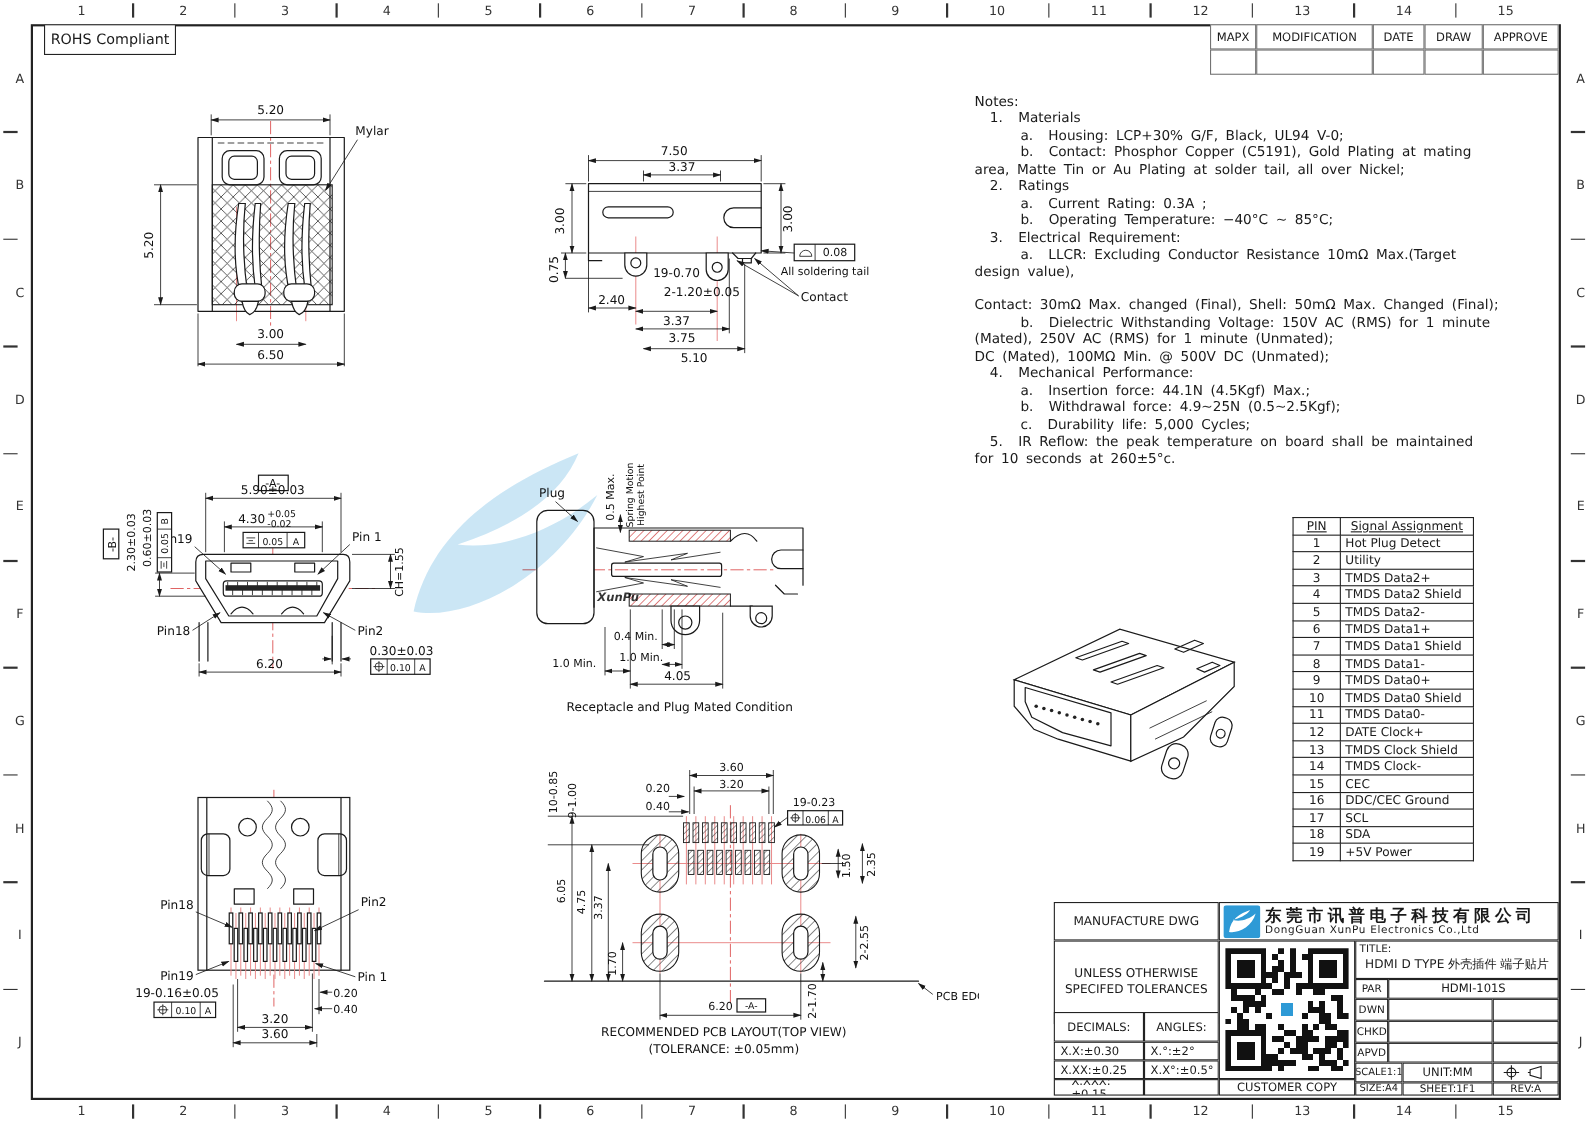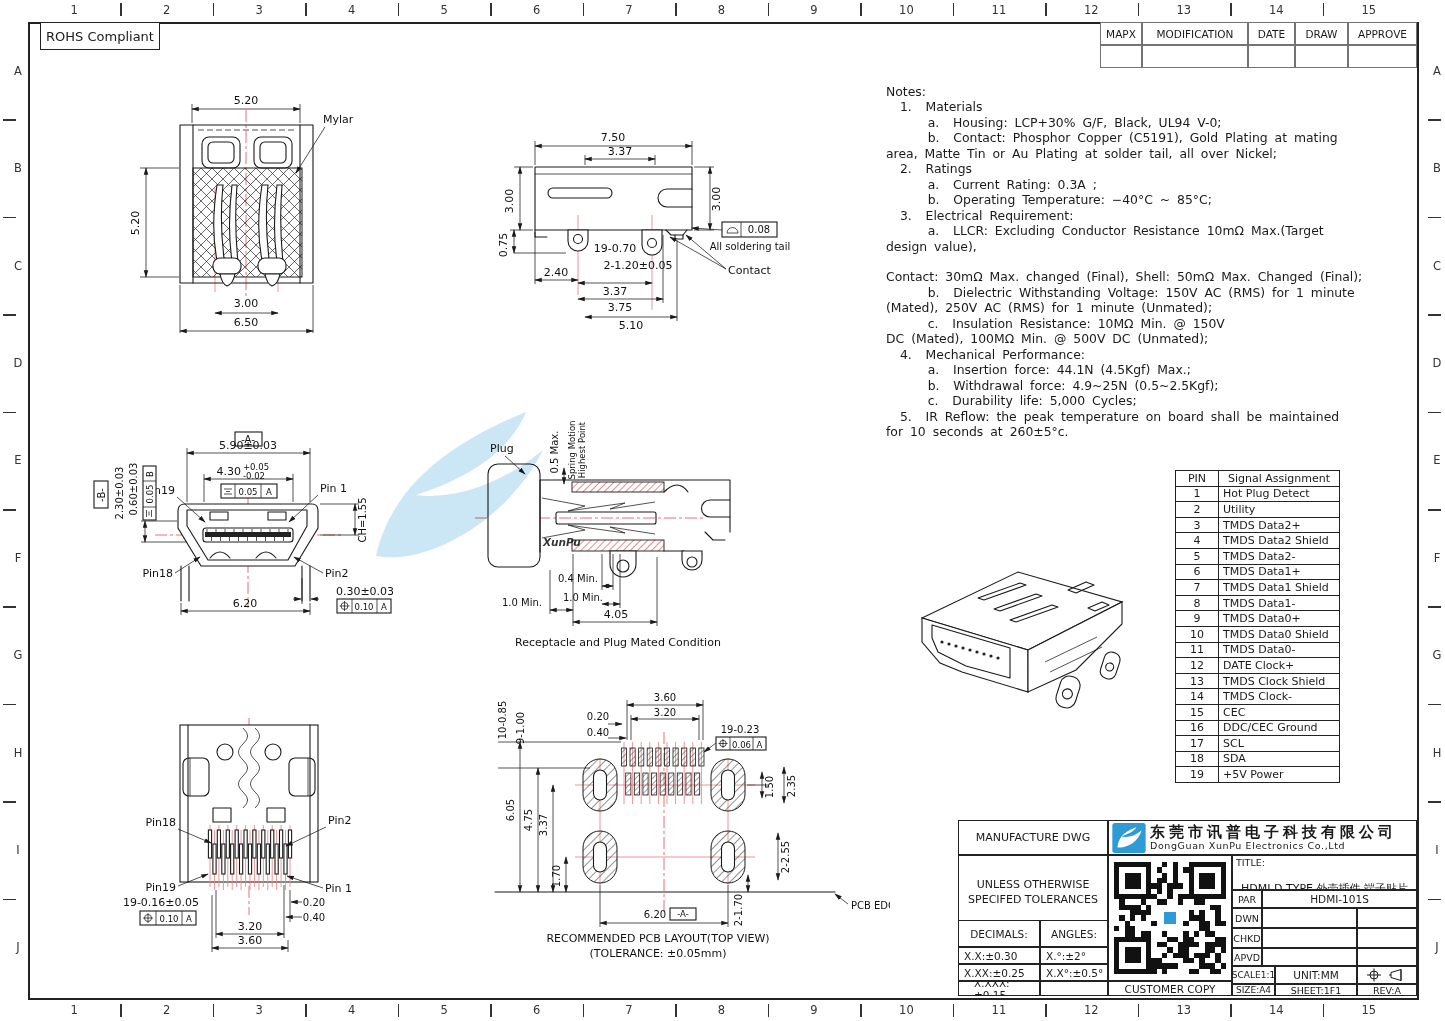--- a/index.html
+++ b/index.html
@@ -11,21 +11,21 @@
   .tickh{position:absolute;width:13px;height:1.5px;background:#333;z-index:1;}
   #rohs{position:absolute;left:40px;top:22px;width:118px;height:26px;border:1.5px solid #222;
         background:#fff;display:flex;align-items:center;justify-content:center;font-size:13px;z-index:3;}
   #revtbl{position:absolute;left:1100px;top:22px;width:317px;height:46px;display:grid;
           grid-template-columns:42px 106px 47px 53px 69px;grid-template-rows:23px 23px;z-index:3;background:#fff;}
   #revtbl div{border:1px solid #737373;display:flex;align-items:center;justify-content:center;font-size:10.5px;}
   #notes{position:absolute;left:886px;top:84px;width:545px;z-index:2;}
   .nline{white-space:pre;font-size:12.4px;line-height:15.45px;word-spacing:3px;}
   #pintbl{position:absolute;left:1175px;top:470px;border-collapse:collapse;z-index:3;background:#fff;}
   #pintbl th,#pintbl td{border:1px solid #222;font-weight:normal;font-size:11px;height:14.6px;padding:0 4px;}
-  #pintbl th{text-align:center;}
+  #pintbl th{text-align:center;text-decoration:underline;}
   #pintbl td.pn{width:34px;text-align:center;}
   #pintbl td.ps{width:112px;text-align:left;}
   #tblock{position:absolute;left:958px;top:820px;width:459px;height:176px;z-index:3;background:#fff;}
   .tc{position:absolute;border:1px solid #222;box-sizing:border-box;display:flex;align-items:center;justify-content:center;
       font-size:10.5px;overflow:hidden;background:#fff;}
   .watermark{position:absolute;left:358px;top:398px;width:670px;height:195px;z-index:5;
              mix-blend-mode:multiply;pointer-events:none;opacity:.85;}
   svg text{font-family:"DejaVu Sans",sans-serif;fill:#111;font-size:10.5px;}
   .mid{text-anchor:middle;} .end{text-anchor:end;}
   .t9{font-size:8.5px;} .t10{font-size:10px;} .t11{font-size:11px;}
@@ -86,21 +86,20 @@
       <div class="nline">  2.  Ratings</div>
       <div class="nline">      a.  Current Rating: 0.3A ;</div>
       <div class="nline">      b.  Operating Temperature: −40°C ~ 85°C;</div>
       <div class="nline">  3.  Electrical Requirement:</div>
       <div class="nline">      a.  LLCR: Excluding Conductor Resistance 10mΩ Max.(Target</div>
       <div class="nline">design value),</div>
       <div class="nline">&nbsp;</div>
       <div class="nline">Contact: 30mΩ Max. changed (Final), Shell: 50mΩ Max. Changed (Final);</div>
       <div class="nline">      b.  Dielectric Withstanding Voltage: 150V AC (RMS) for 1 minute</div>
       <div class="nline">(Mated), 250V AC (RMS) for 1 minute (Unmated);</div>
-      <div class="nline">      c.  Insulation Resistance: 10MΩ Min. @ 150V</div>
       <div class="nline">DC (Mated), 100MΩ Min. @ 500V DC (Unmated);</div>
       <div class="nline">  4.  Mechanical Performance:</div>
       <div class="nline">      a.  Insertion force: 44.1N (4.5Kgf) Max.;</div>
       <div class="nline">      b.  Withdrawal force: 4.9~25N (0.5~2.5Kgf);</div>
       <div class="nline">      c.  Durability life: 5,000 Cycles;</div>
       <div class="nline">  5.  IR Reflow: the peak temperature on board shall be maintained</div>
       <div class="nline">for 10 seconds at 260±5°c.</div>
     </div>
 
   <table id="pintbl">
@@ -783,21 +782,21 @@
           <rect x="0" y="14" width="7" height="7" fill="#111"></rect>
           <rect x="1" y="15" width="5" height="5" fill="#fff"></rect>
           <rect x="2" y="16" width="3" height="3" fill="#111"></rect>
           <rect x="8" y="8" width="5" height="5" fill="#fff"></rect>
           <rect x="9.4" y="9.4" width="2.2" height="2.2" fill="#2e9ad6"></rect>
         </svg>
     </div>
     <div class="tc" style="left:150px;top:161px;width:124px;height:15px;font-size:10.5px">CUSTOMER COPY</div>
     <div class="tc" style="left:274px;top:35px;width:185px;height:35px;flex-direction:column;align-items:flex-start;justify-content:flex-start;padding:1px 3px">
       <div style="font-size:9.5px">TITLE:</div>
-      <div style="font-size:11px;align-self:center;margin-top:13px;white-space:nowrap">HDMI D TYPE 外壳插件 端子贴片</div>
+      <div style="font-size:11px;align-self:center;margin-top:1px;white-space:nowrap">HDMI D TYPE 外壳插件 端子贴片</div>
     </div>
     <div class="tc" style="left:274px;top:70px;width:30px;height:18px;font-size:9.5px">PAR</div>
     <div class="tc" style="left:304px;top:70px;width:155px;height:18px">HDMI-101S</div>
     <div class="tc" style="left:274px;top:88px;width:30px;height:20px;font-size:9.5px">DWN</div>
     <div class="tc" style="left:304px;top:88px;width:95px;height:20px"></div>
     <div class="tc" style="left:399px;top:88px;width:60px;height:20px"></div>
     <div class="tc" style="left:274px;top:108px;width:30px;height:20px;font-size:9.5px">CHKD</div>
     <div class="tc" style="left:304px;top:108px;width:95px;height:20px"></div>
     <div class="tc" style="left:399px;top:108px;width:60px;height:20px"></div>
     <div class="tc" style="left:274px;top:128px;width:30px;height:18px;font-size:9.5px">APVD</div>

